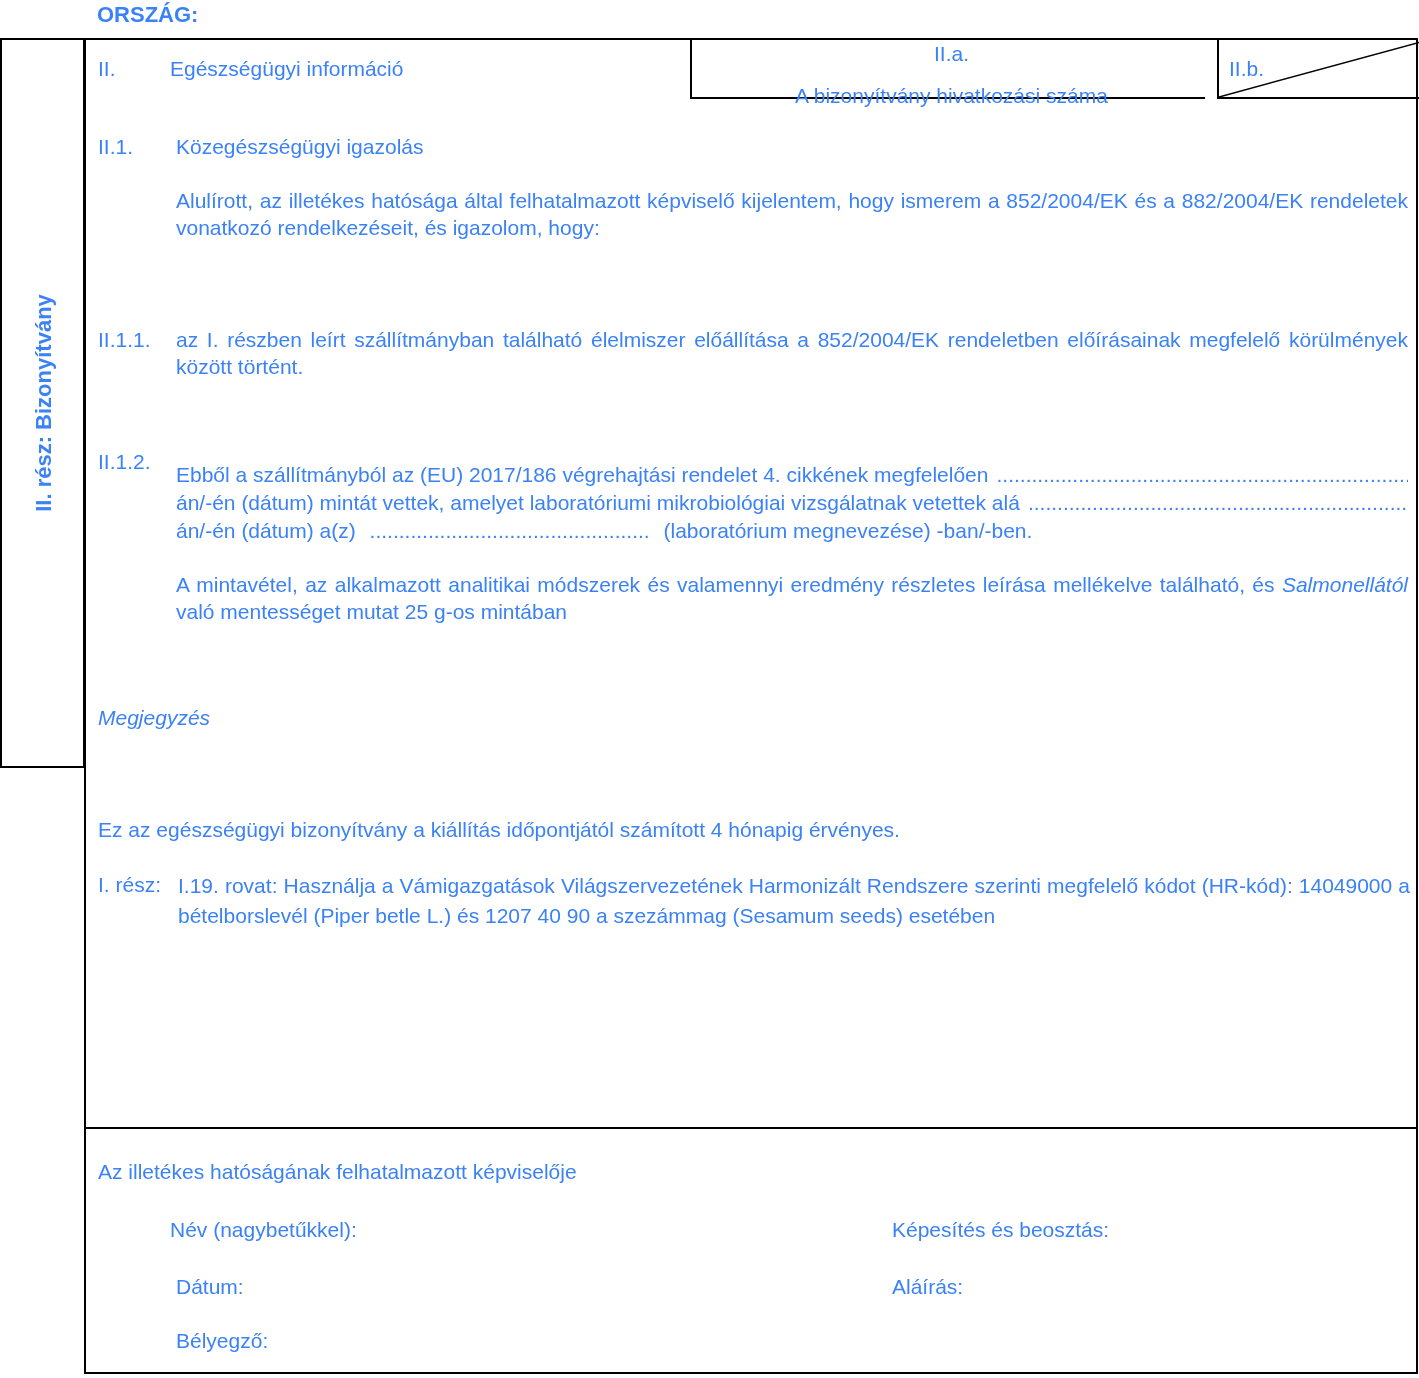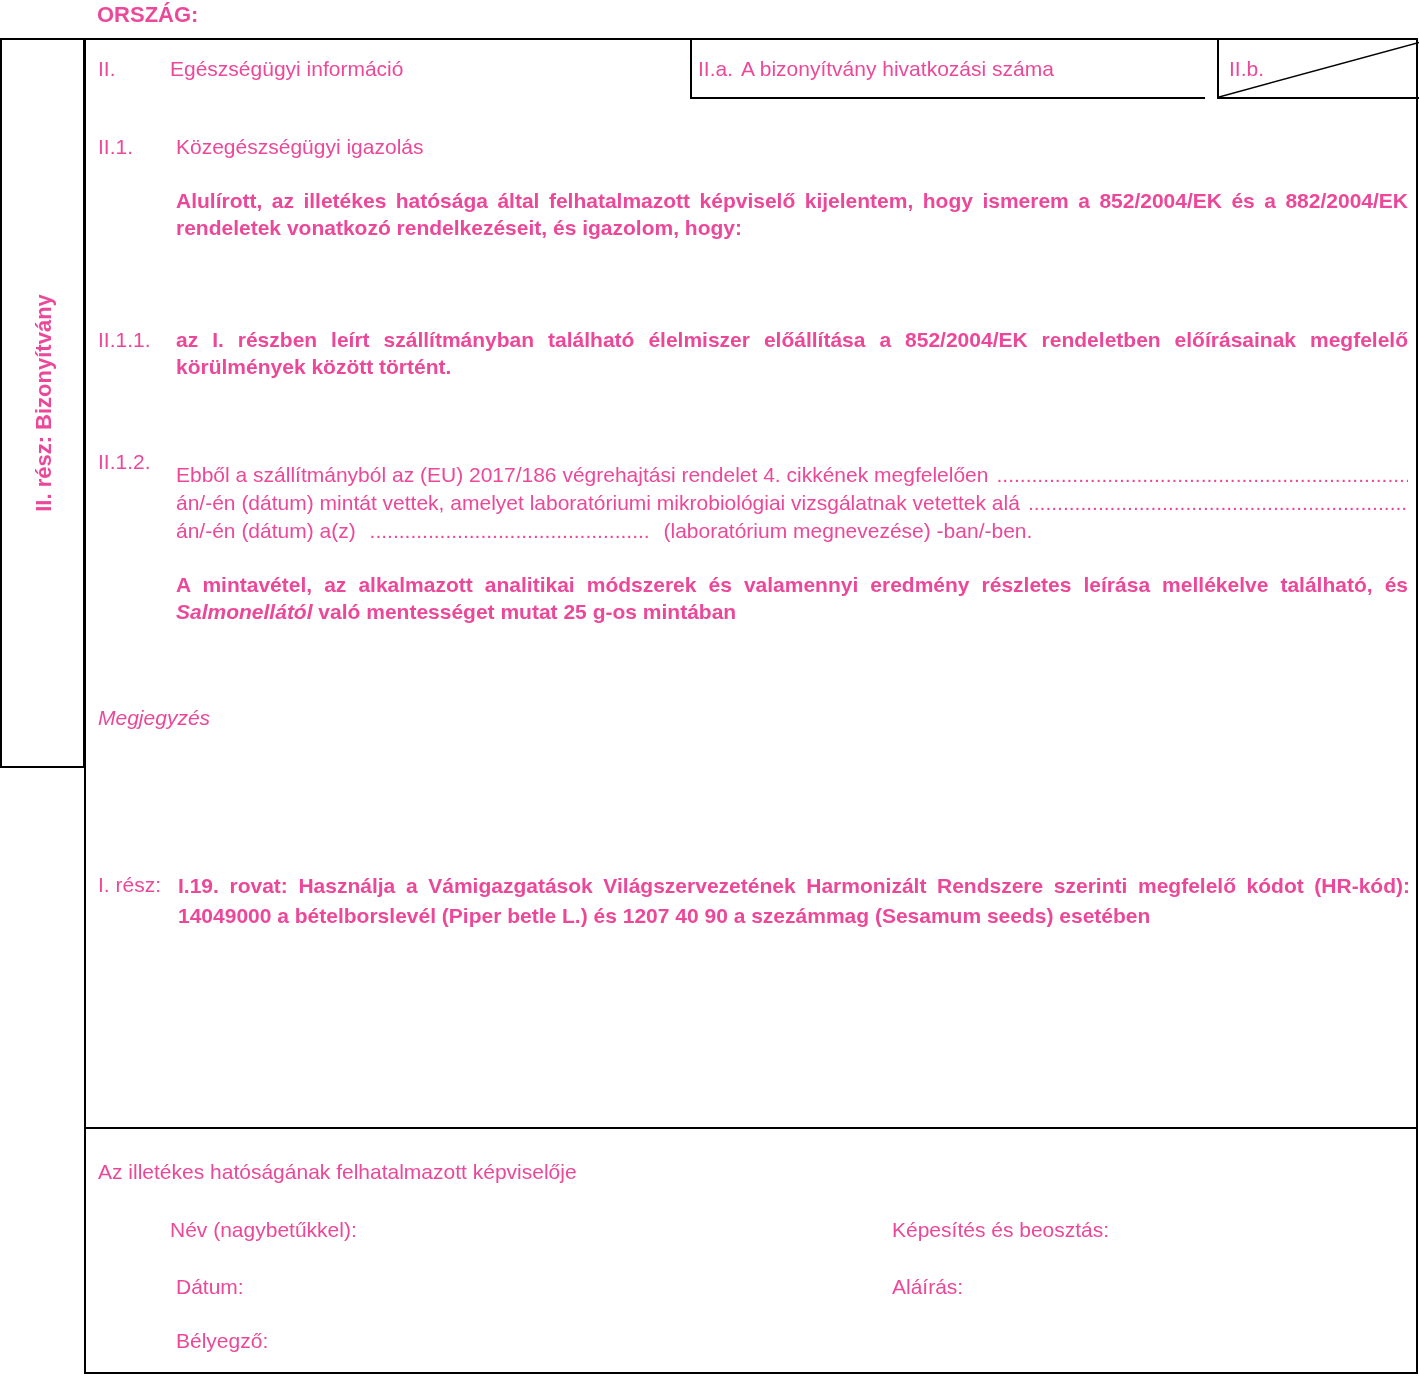--- a/index.html
+++ b/index.html
@@ -1,21 +1,21 @@
 <!DOCTYPE html>
 <html><head>
 <meta charset="utf-8">
 <style>
   html, body { margin: 0; padding: 0; background: #ffffff; }
   .page {
     position: relative;
     width: 1419px;
     height: 1378px;
     background: #ffffff;
-    color: #ec4899;
+    color: #3b82f6;
     font-family: "Liberation Sans", sans-serif;
     font-size: 21px;
     line-height: 27px;
     overflow: hidden;
   }
   .country {
     position: absolute;
     left: 97px;
     top: 2px;
     font-weight: bold;
@@ -51,39 +51,40 @@
   }
   
   .hcell { position: absolute; top: 0; height: 59px; box-sizing: border-box; }
   .hcell1 { left: 0; width: 604px; }
   .hcell1 .num   { position: absolute; left: 12px; line-height: 57px; }
   .hcell1 .title { position: absolute; left: 84px; line-height: 57px; }
   .hcell2 {
     left: 604px; width: 515px;
     border-left: 2px solid #000;
     border-bottom: 2px solid #000;
-    display: flex; align-items: center; gap: 8px;
+    display: flex; align-items: center; gap: 15px;
     padding-left: 6px;
+    flex-direction: column;
   }
   .hcell3 {
     left: 1119px; width: 211px;
     border-left: 2px solid #000;
     border-bottom: 2px solid #000;
     line-height: 57px;
     padding-left: 10px;
     margin-left: 12px;
   }
   .hcell3 .diag { position: absolute; left: 0; top: 0; width: 100%; height: 100%; }
   .hcell3 .num3 { position: relative; z-index: 1; }
 
   
   .abs { position: absolute; }
   .num-col { left: 12px; }
   .txt-col { left: 90px; width: 1232px; }
-  .just { text-align: justify; font-weight: bold; }
+  .just { text-align: justify; }
   .italic { font-style: italic; }
 
   
   .dotline { display: flex; height: 27px; overflow: hidden; }
   .dotline .dtxt { flex: 0 0 auto; white-space: nowrap; }
   .dots-fill { flex: 1 1 auto; overflow: hidden; white-space: nowrap; margin-left: 8px; }
   .dots-inline { white-space: nowrap; margin: 0 8px; }
 
   .divider {
     position: absolute;
@@ -141,20 +142,21 @@
       <span class="dots-inline">................................................</span>
       <span>(laboratórium megnevezése) -ban/-ben.</span>
     </div>
 
     <div class="abs txt-col just" style="top:531px">
       <span>A mintavétel, az alkalmazott analitikai módszerek és valamennyi eredmény részletes leírása mellékelve található, és </span><span class="italic">Salmonellától</span><span> való mentességet mutat 25 g-os mintában</span>
     </div>
 
     <div class="abs num-col italic" style="top:664px">Megjegyzés</div>
 
+    <div class="abs num-col" style="top:776px">Ez az egészségügyi bizonyítvány a kiállítás időpontjától számított 4 hónapig érvényes.</div>
 
     <div class="abs num-col" style="top:831px">I. rész:</div>
     <div class="abs just" style="top:831px; left:92px; width:1232px; line-height:30px">I.19. rovat: Használja a Vámigazgatások Világszervezetének Harmonizált Rendszere szerinti megfelelő kódot (HR-kód): 14049000 a bételborslevél (Piper betle L.) és 1207 40 90 a szezámmag (Sesamum seeds) esetében</div>
 
     <div class="divider"></div>
 
     <div class="abs num-col" style="top:1118px">Az illetékes hatóságának felhatalmazott képviselője</div>
     <div class="abs" style="top:1176px; left:84px">Név (nagybetűkkel):</div>
     <div class="abs" style="top:1176px; left:806px">Képesítés és beosztás:</div>
     <div class="abs" style="top:1233px; left:90px">Dátum:</div>

